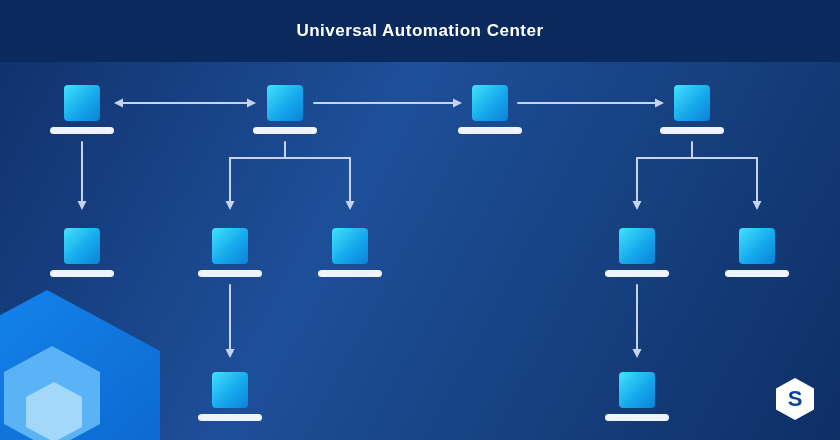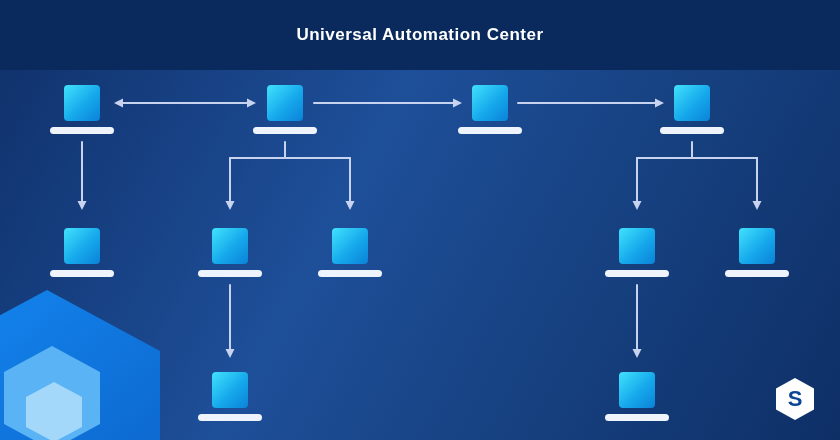--- a/index.html
+++ b/index.html
@@ -3,21 +3,21 @@
 <meta charset="utf-8">
 <style>
   html,body{margin:0;padding:0;}
   body{
     width:840px;height:440px;overflow:hidden;position:relative;
     background:linear-gradient(118deg,var(--bg-start,#0f3069) 0%,var(--bg-mid,#1e4f99) 42%,#16407f 70%,var(--bg-end,#0e2f66) 100%);
     font-family:"Liberation Sans",sans-serif;
   }
   .stage{position:absolute;inset:0;}
   .topbar{
-    position:absolute;top:0;left:0;right:0;height:70px;
+    position:absolute;top:0;left:0;right:0;height:62px;
     background:var(--header-bg,#0a2a5e);
     display:flex;align-items:center;justify-content:center;z-index:5;
   }
   .title{margin:0;color:#ffffff;font-size:17px;font-weight:600;letter-spacing:.5px;}
 
   #arrow-layer{position:absolute;left:0;top:0;z-index:2;pointer-events:none;}
   #arrow-layer line{stroke:var(--arrow,#c7d3ef);stroke-width:2;stroke-linecap:round;}
   #arrow-layer polygon{fill:var(--arrow,#c7d3ef);}
 
   #node-layer{position:absolute;inset:0;z-index:3;}

